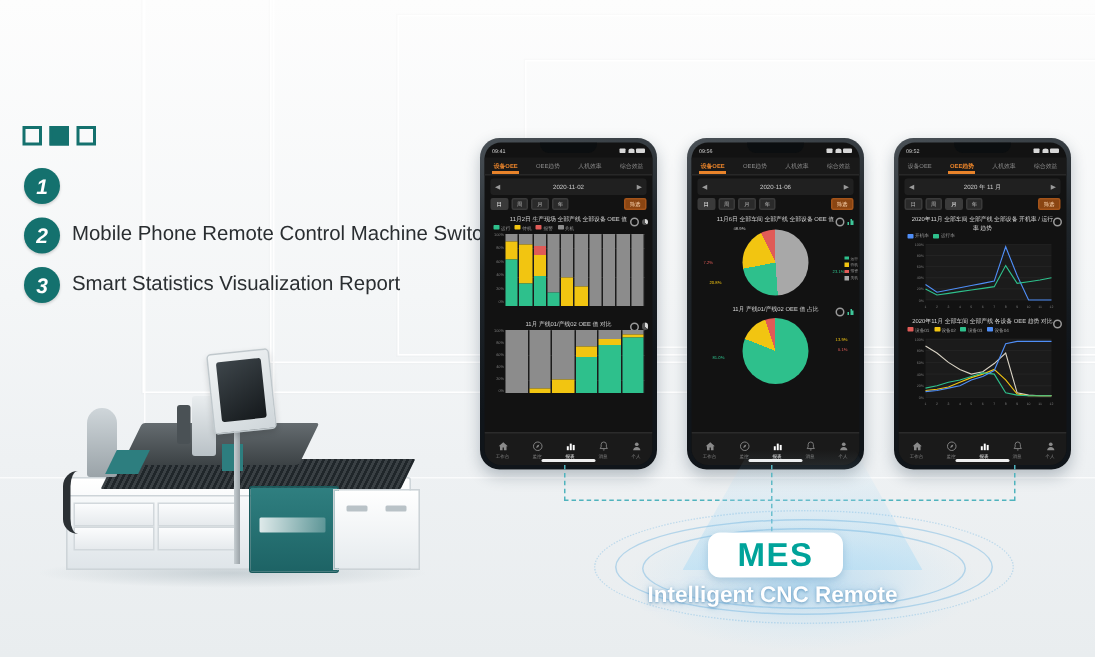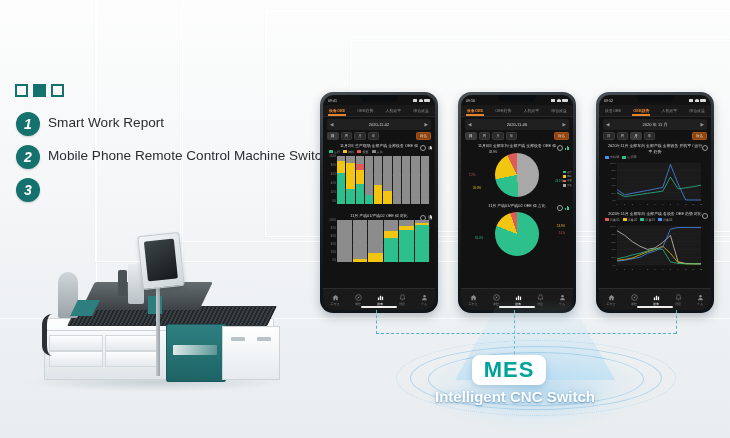--- a/index.html
+++ b/index.html
@@ -166,21 +166,21 @@
   
   .glow{position:absolute;left:385px;top:320px;width:300px;height:118px;
      background:radial-gradient(ellipse 150px 58px at 50% 58%,rgba(150,205,240,.55),rgba(190,225,245,.18) 55%,rgba(255,255,255,0) 78%);}
   .ring{position:absolute;border:1px solid rgba(110,180,225,.45);border-radius:50%;}
   .r1{left:410px;top:346px;width:250px;height:62px;}
   .r2{left:428px;top:352px;width:214px;height:52px;}
   .r3{left:396px;top:340px;width:278px;height:74px;border-style:dotted;border-color:rgba(110,180,225,.35);}
   .beam{position:absolute;left:455px;top:300px;width:160px;height:80px;
      background:linear-gradient(180deg,rgba(175,220,245,.0),rgba(175,220,245,.55));
      clip-path:polygon(28% 0,72% 0,100% 100%,0 100%);}
-  .mes{position:absolute;left:472px;top:355px;width:74px;height:30px;background:#ffffff;
+  .mes{position:absolute;left:472px;top:355px;width:90px;height:30px;background:#ffffff;
      border-radius:8px;display:flex;align-items:center;justify-content:center;
      box-shadow:0 2px 6px rgba(80,140,180,.35);}
   .mes span{font-size:22px;font-weight:bold;color:#00a39a;letter-spacing:1px;}
   .mestag{position:absolute;left:400px;top:388px;width:230px;text-align:center;
      font-size:15px;font-weight:bold;color:#ffffff;
      text-shadow:0 1px 2px rgba(70,130,175,.75),0 0 6px rgba(120,180,220,.6);}
 </style>
 </head>
 <body>
 
@@ -196,28 +196,28 @@
 
   <div class="sqrow">
     <div class="sq"></div>
     <div class="sq fill"></div>
     <div class="sq"></div>
   </div>
 
   <div class="bullets">
     <div class="brow">
       <div class="bnum">1</div>
-      <div class="btext">Smart Work Report</div>
     </div>
     <div class="brow">
       <div class="bnum">2</div>
       <div class="btext">Mobile Phone Remote Control Machine Switch</div>
     </div>
     <div class="brow">
       <div class="bnum">3</div>
+      <div class="btext">Smart Statistics Visualization Report</div>
     </div>
   </div>
 
   <div class="machine">
     <div class="mshadow"></div>
     <div class="bed"></div>
     <div class="bedtop"></div>
     <div class="bedfront">
       <div class="drawer" style="top:4px;left:4px"></div>
       <div class="drawer" style="top:20px;left:4px"></div>
@@ -737,14 +737,14 @@
   <div class="dash-h"></div>
 
   <div class="glow"></div>
   <div class="beam"></div>
   <div class="ring r3"></div>
   <div class="ring r1"></div>
   <div class="ring r2"></div>
   <div class="mes">
     <span>MES</span>
   </div>
-  <div class="mestag">Intelligent CNC Switch</div>
+  <div class="mestag">Intelligent CNC Remote</div>
 </div>
 
 </body></html>

